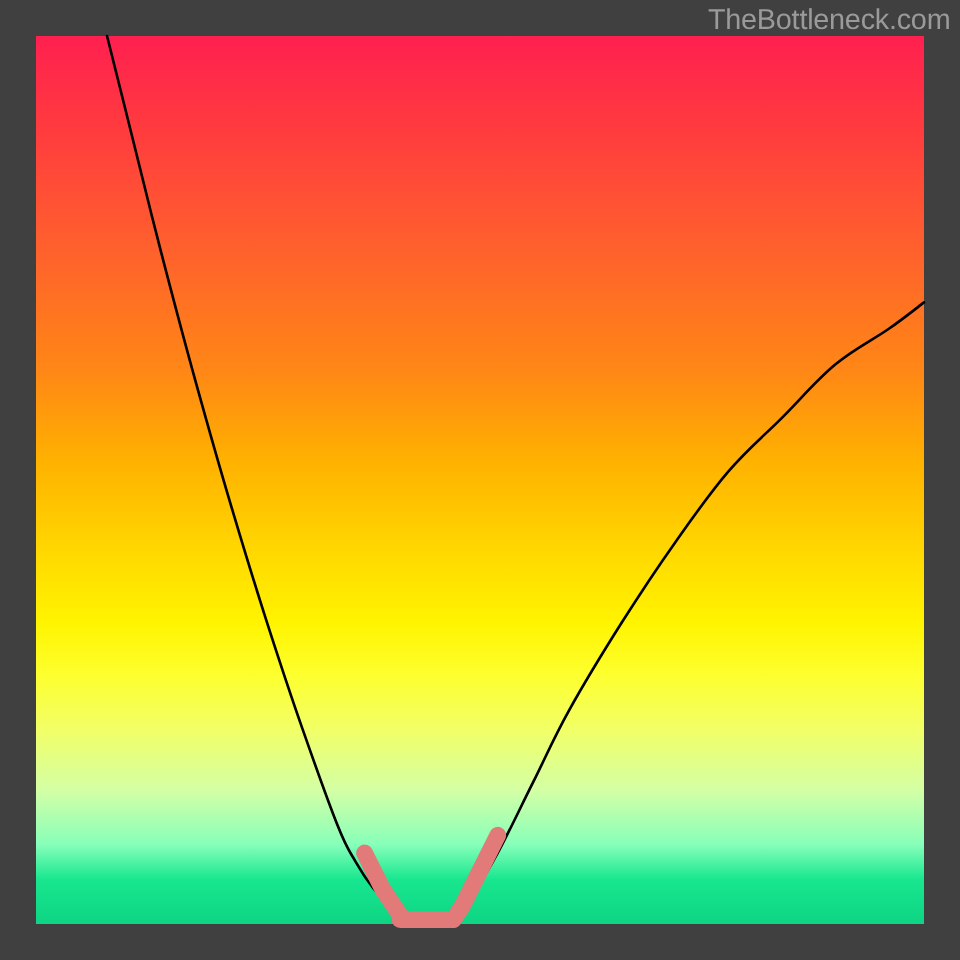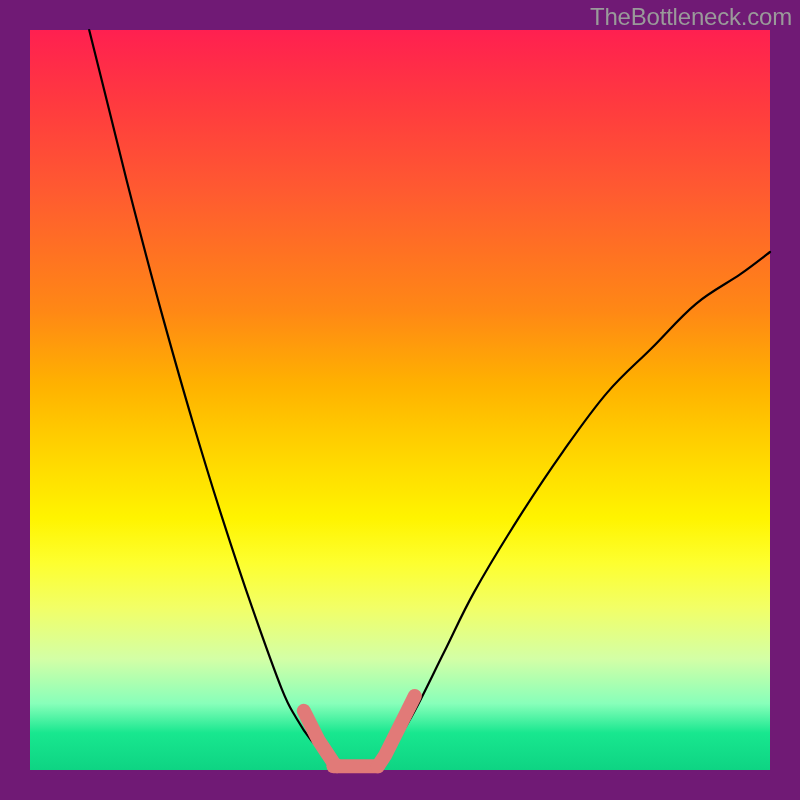--- a/index.html
+++ b/index.html
@@ -10,21 +10,21 @@
     overflow: hidden;
     background: #000;
     font-family: Arial, Helvetica, sans-serif;
   }
   .frame {
     position: absolute;
     top: 0;
     left: 0;
     width: 800px;
     height: 800px;
-    background: #701a75;
+    background: #404040;
   }
   .plot-area {
     position: absolute;
     top: 30px;
     left: 30px;
     width: 740px;
     height: 740px;
     background: linear-gradient(to bottom,
       #ff2050 0%,
       #ff3a3f 10%,

